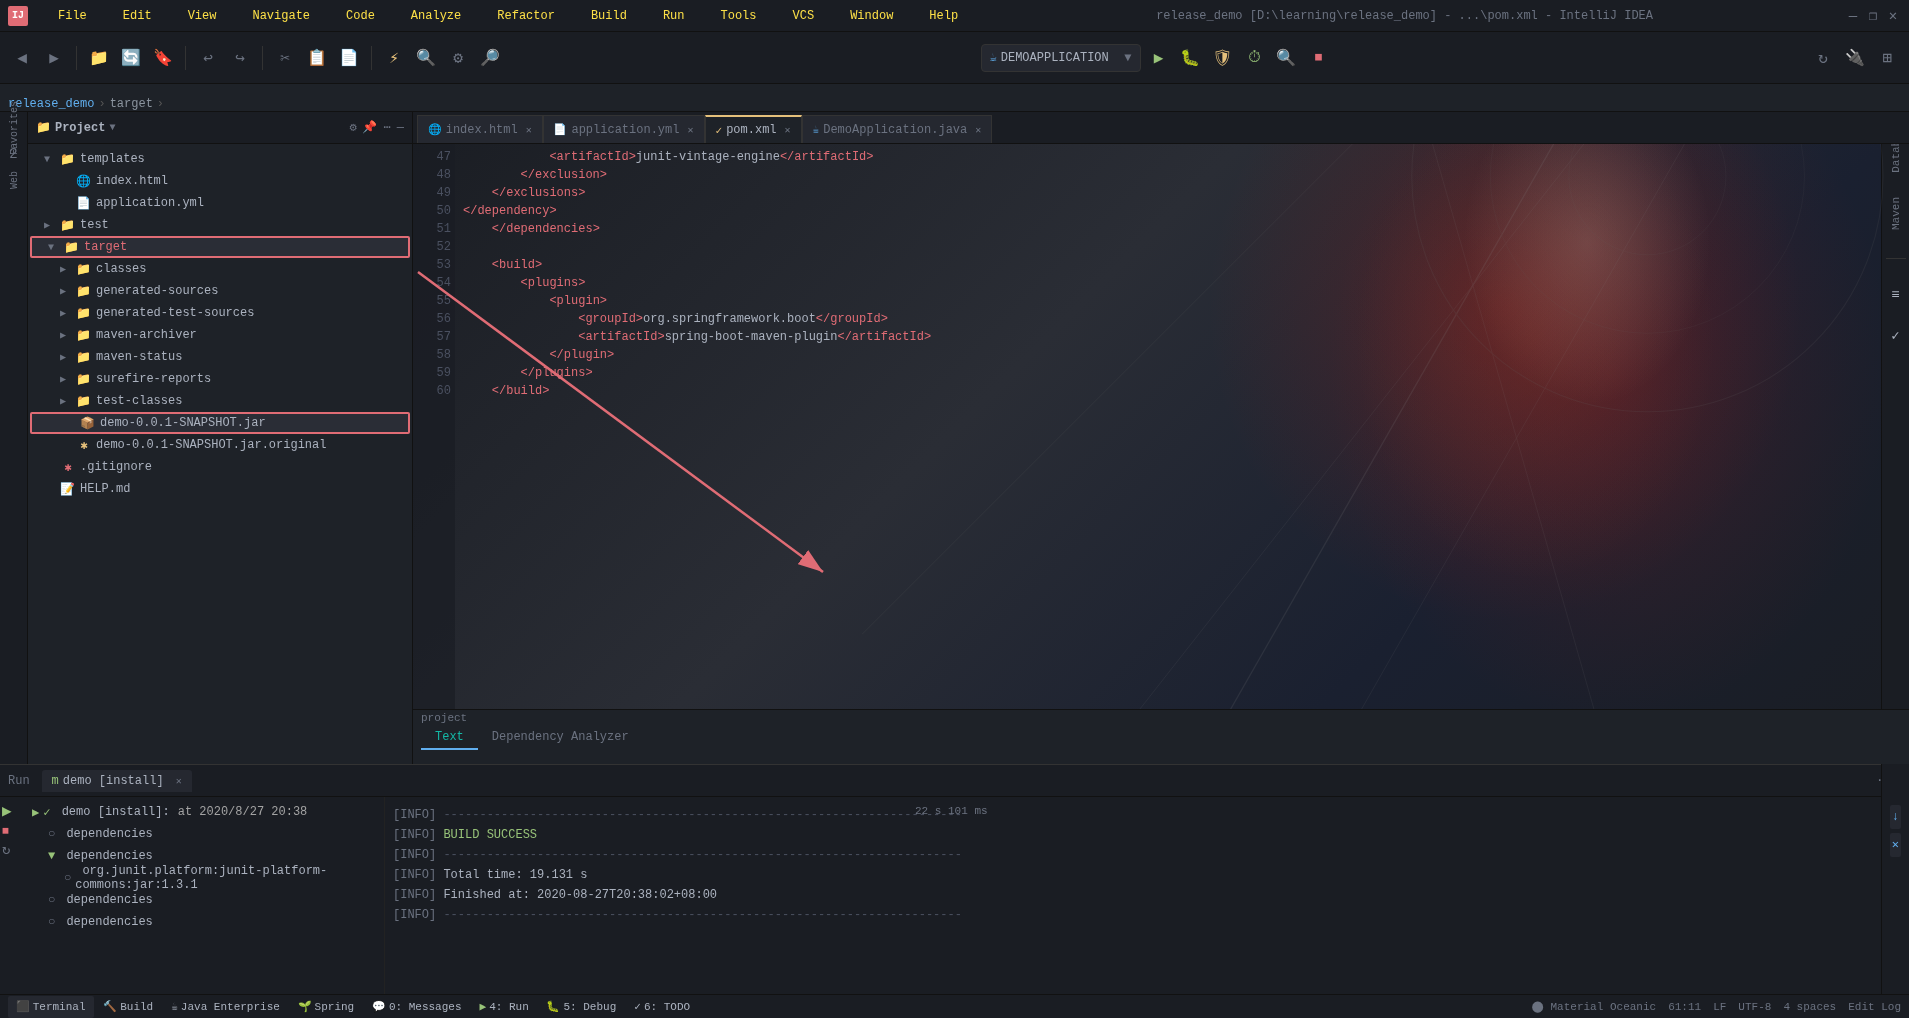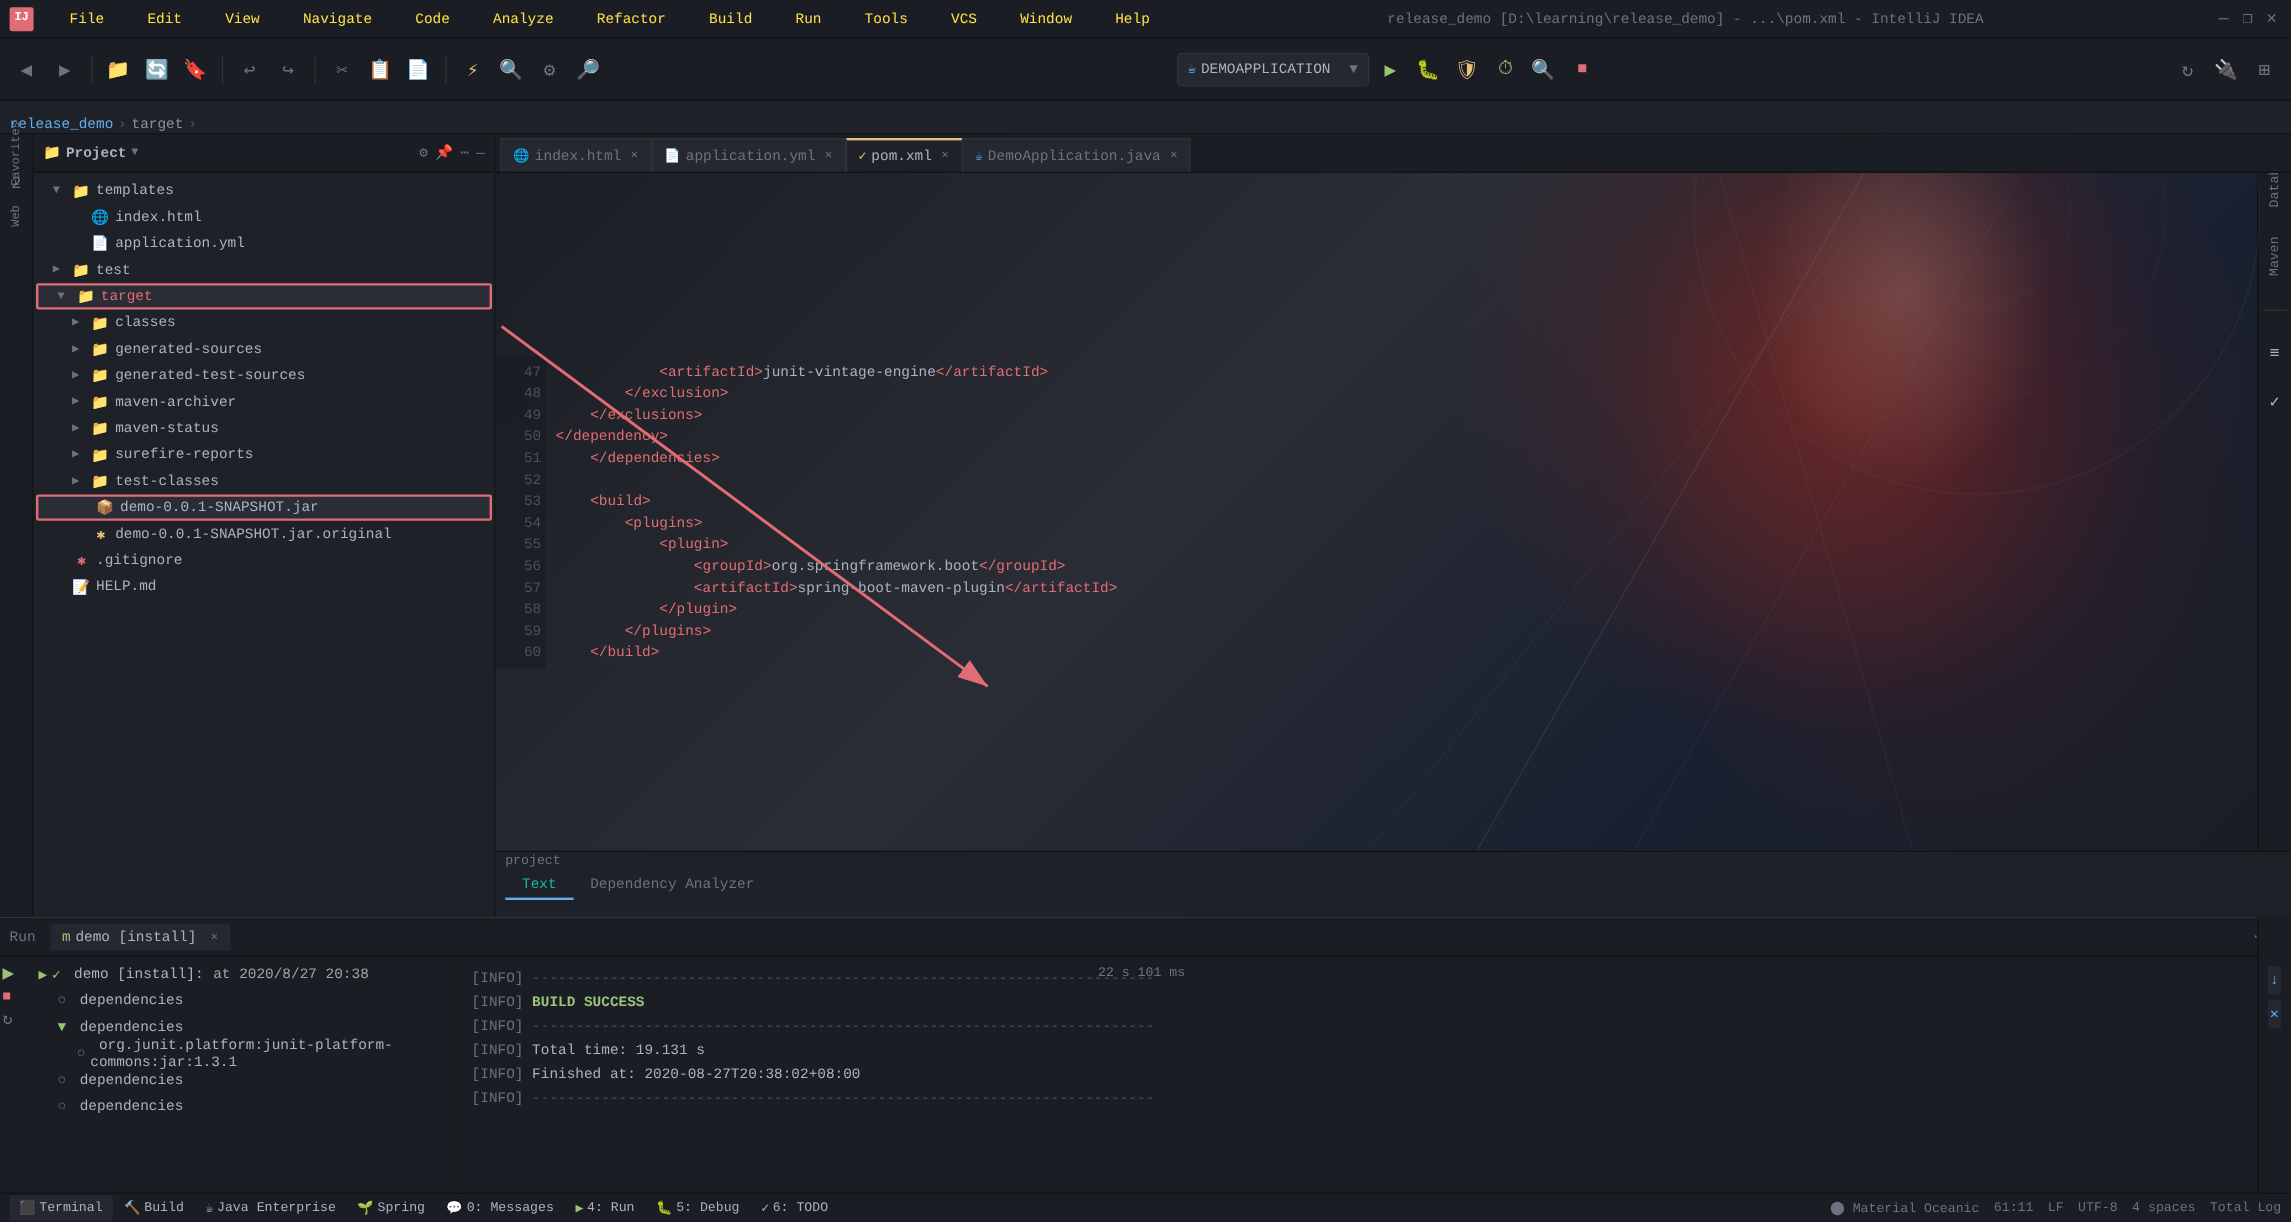--- a/index.html
+++ b/index.html
@@ -569,21 +569,21 @@
         <span>pom.xml</span>
         <span class="tab-close">✕</span>
       </div>
       <div class="tab">
         <span class="tab-icon-java">☕</span>
         <span>DemoApplication.java</span>
         <span class="tab-close">✕</span>
       </div>
     </div>
 
-    <div id="code-area" style="position:relative;z-index:5;flex:1;display:flex;overflow:hidden;align-items:center;">
+    <div id="code-area" style="position:relative;z-index:5;flex:1;display:flex;overflow:hidden;">
       <div id="line-numbers">
         <div>47</div>
         <div>48</div>
         <div>49</div>
         <div>50</div>
         <div>51</div>
         <div>52</div>
         <div>53</div>
         <div>54</div>
         <div>55</div>
@@ -742,21 +742,21 @@
         <div class="icon-btn" style="background:#252830;padding:2px;border-radius:2px;color:#61afef;">✕</div>
       </div>
 
       <div style="position:absolute;left:530px;top:0;color:#6b7280;font-size:11px;padding:4px 0;">22 s 101 ms</div>
 
       <div style="margin-top:2px;margin-left:0;">
         <div class="info-line" style="padding-top:2px;">
           <span style="color:#6b7280;">[INFO]</span><span style="color:#4a5060;"> ------------------------------------------------------------------------</span>
         </div>
         <div class="info-line">
-          <span style="color:#6b7280;">[INFO]</span> <span style="color:#98c379;font-weight:bold;">BUILD SUCCESS</span>
+          <span style="color:#6b7280;">[INFO]</span> <span style="color:#98c379;font-weight:normal;">BUILD SUCCESS</span>
         </div>
         <div class="info-line">
           <span style="color:#6b7280;">[INFO]</span><span style="color:#4a5060;"> ------------------------------------------------------------------------</span>
         </div>
         <div class="info-line">
           <span style="color:#6b7280;">[INFO]</span> Total time:  19.131 s
         </div>
         <div class="info-line">
           <span style="color:#6b7280;">[INFO]</span> Finished at: 2020-08-27T20:38:02+08:00
         </div>
@@ -802,15 +802,15 @@
       <span>✓</span>
       <span>6: TODO</span>
     </div>
   </div>
   <div id="bottom-toolbar-right">
     <span style="color:#6b7280;">⬤ <span>Material Oceanic</span></span>
     <span>61:11</span>
     <span>LF</span>
     <span>UTF-8</span>
     <span>4 spaces</span>
-    <span>Total Log</span>
+    <span>Edit Log</span>
   </div>
 </div>
 
 </body></html>

